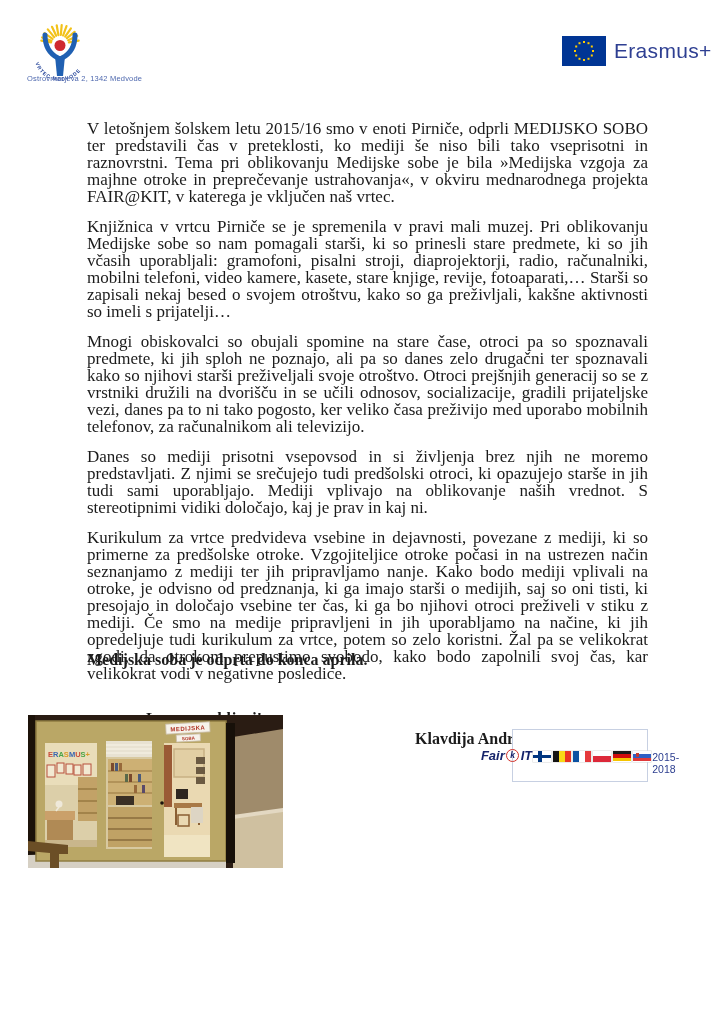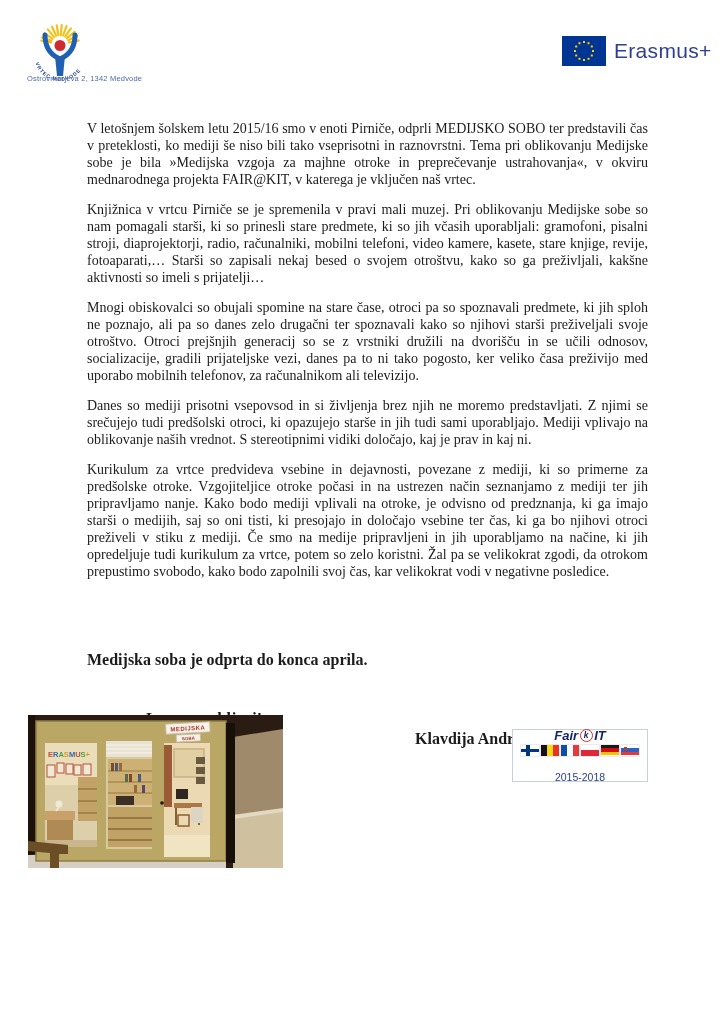--- a/index.html
+++ b/index.html
@@ -16,31 +16,31 @@
   .erasmus{position:absolute;left:562px;top:36px;display:flex;align-items:center;}
   .eu-flag{width:44px;height:30px;background:#003594;position:relative;flex:0 0 auto;}
   .eu-stars{position:absolute;left:21px;top:14px;width:2px;height:2px;background:transparent;
     box-shadow:9px 0 0 0 #ffcc00,7.8px 4.5px 0 0 #ffcc00,4.5px 7.8px 0 0 #ffcc00,0 9px 0 0 #ffcc00,
     -4.5px 7.8px 0 0 #ffcc00,-7.8px 4.5px 0 0 #ffcc00,-9px 0 0 0 #ffcc00,-7.8px -4.5px 0 0 #ffcc00,
     -4.5px -7.8px 0 0 #ffcc00,0 -9px 0 0 #ffcc00,4.5px -7.8px 0 0 #ffcc00,7.8px -4.5px 0 0 #ffcc00;}
   .erasmus-text{font-family:"Liberation Sans",sans-serif;font-size:21px;color:#2e3f92;margin-left:8px;letter-spacing:.3px;}
 
   
   .content{position:absolute;left:87px;top:120px;width:561px;}
-  .content p{margin:0 0 13px 0;font-size:14px;line-height:17px;text-align:justify;}
+  .content p{margin:0 0 13px 0;font-size:17px;line-height:17px;text-align:justify;}
 
   
   .closing-heading{position:absolute;left:87px;top:651px;font-size:16px;font-weight:bold;}
   .invitation{position:absolute;left:135px;top:710px;font-size:16px;font-weight:bold;margin-left:11px;}
   .signature-name{position:absolute;left:415px;top:686px;font-size:16px;font-weight:bold;margin-top:44px;}
   .signature-project{position:absolute;left:518px;top:745px;width:84px;text-align:center;font-size:16px;font-weight:bold;}
 
   
   .fairkit-badge{position:absolute;left:512px;top:729px;width:134px;height:51px;border:1px solid #c7d0e2;
-    background:#fff;display:flex;flex-direction:column;align-items:center;justify-content:center;gap:1px;}
+    background:#fff;display:flex;flex-direction:row;align-items:center;justify-content:center;gap:1px;}
   .fk-row{display:flex;align-items:center;font-family:"Liberation Sans",sans-serif;font-weight:bold;font-style:italic;
     font-size:13px;color:#16246b;line-height:14px;}
   .fk-k-circle{display:inline-flex;align-items:center;justify-content:center;width:11px;height:11px;border:1.6px solid #d03028;
     border-radius:50%;margin:0 1.5px;font-size:8.5px;line-height:9px;color:#16246b;}
   .fk-flags{display:flex;gap:2px;margin-top:1px;}
   .flag{width:18px;height:11px;display:inline-block;position:relative;overflow:hidden;box-shadow:0 0 0 .5px #d8d8d8;background:#fff;}
   .flag i{position:absolute;display:block;}
   .fin-v{left:5px;top:0;width:4px;height:11px;background:#003580;}
   .fin-h{left:0;top:4px;width:18px;height:3.5px;background:#003580;}
   .bel-1{left:0;top:0;width:6px;height:11px;background:#131313;}

